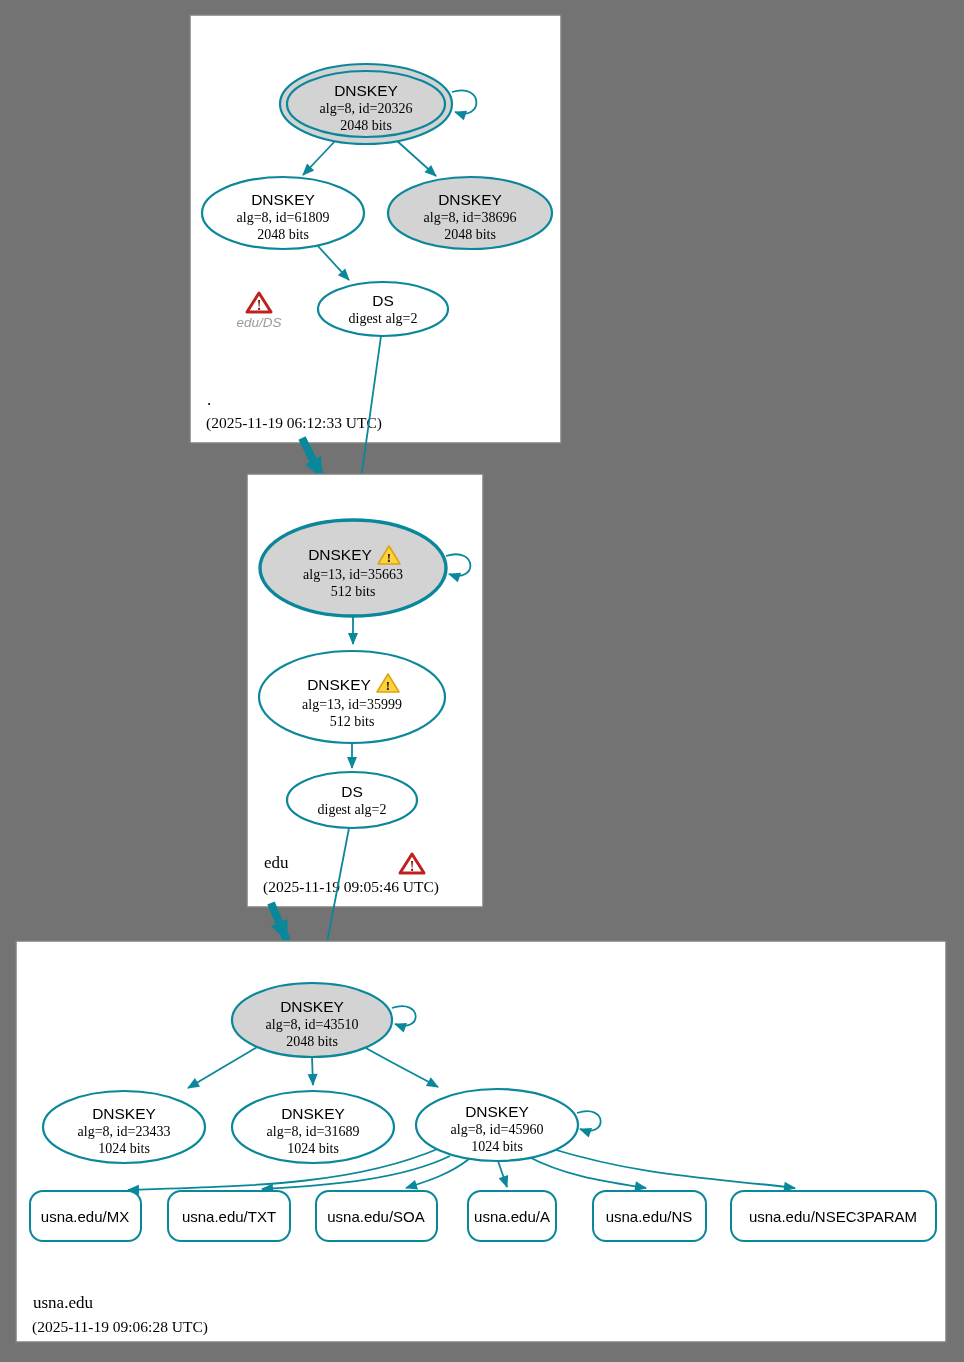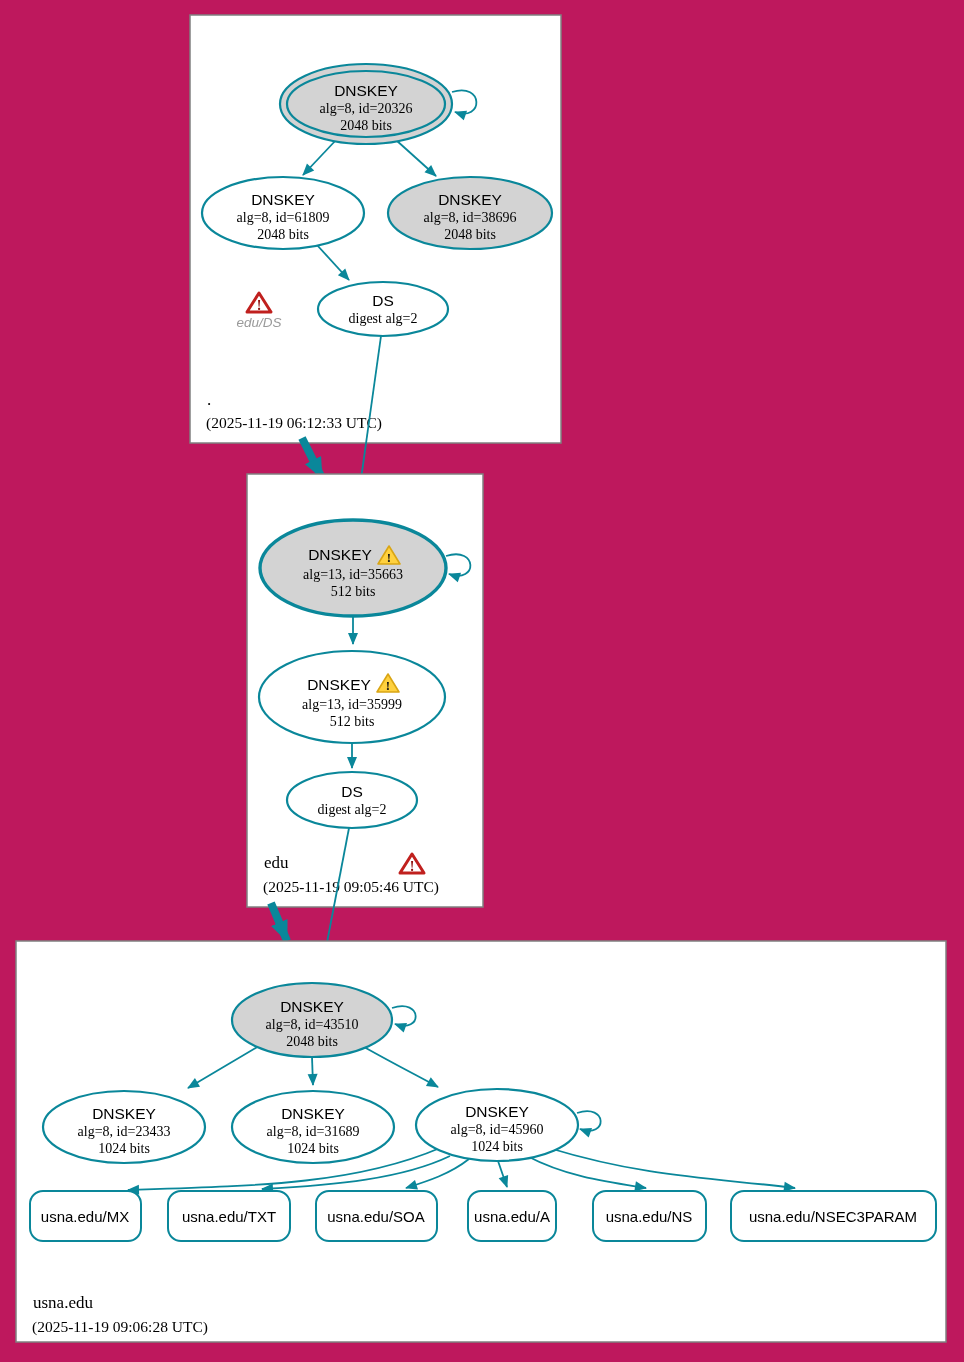--- a/index.html
+++ b/index.html
@@ -1,16 +1,16 @@
 <!DOCTYPE html>
 <html><head>
 <meta charset="utf-8">
 <style>
   html,body{margin:0;padding:0;background:#ffffff;}
-  .stage{position:relative;width:964px;height:1362px;background:#be185d;font-family:"Liberation Sans",sans-serif;}
+  .stage{position:relative;width:964px;height:1362px;background:#737373;font-family:"Liberation Sans",sans-serif;}
   svg{display:block;}
   .zonebox{fill:#ffffff;stroke:#808080;stroke-width:1.5;}
   .edge{fill:none;stroke:#0a879a;stroke-width:1.8;}
   .edge-thick{fill:none;stroke:#0a879a;stroke-width:8;}
   .ell{stroke:#0a879a;stroke-width:2.2;}
   .ell-white{fill:#ffffff;}
   .ell-gray{fill:#d3d3d3;}
   .ell-bold{stroke-width:3.4;}
   .rrbox{fill:#ffffff;stroke:#0a879a;stroke-width:2;}
   .nt{font-family:"Liberation Sans",sans-serif;font-size:15.5px;fill:#000;text-anchor:middle;}

